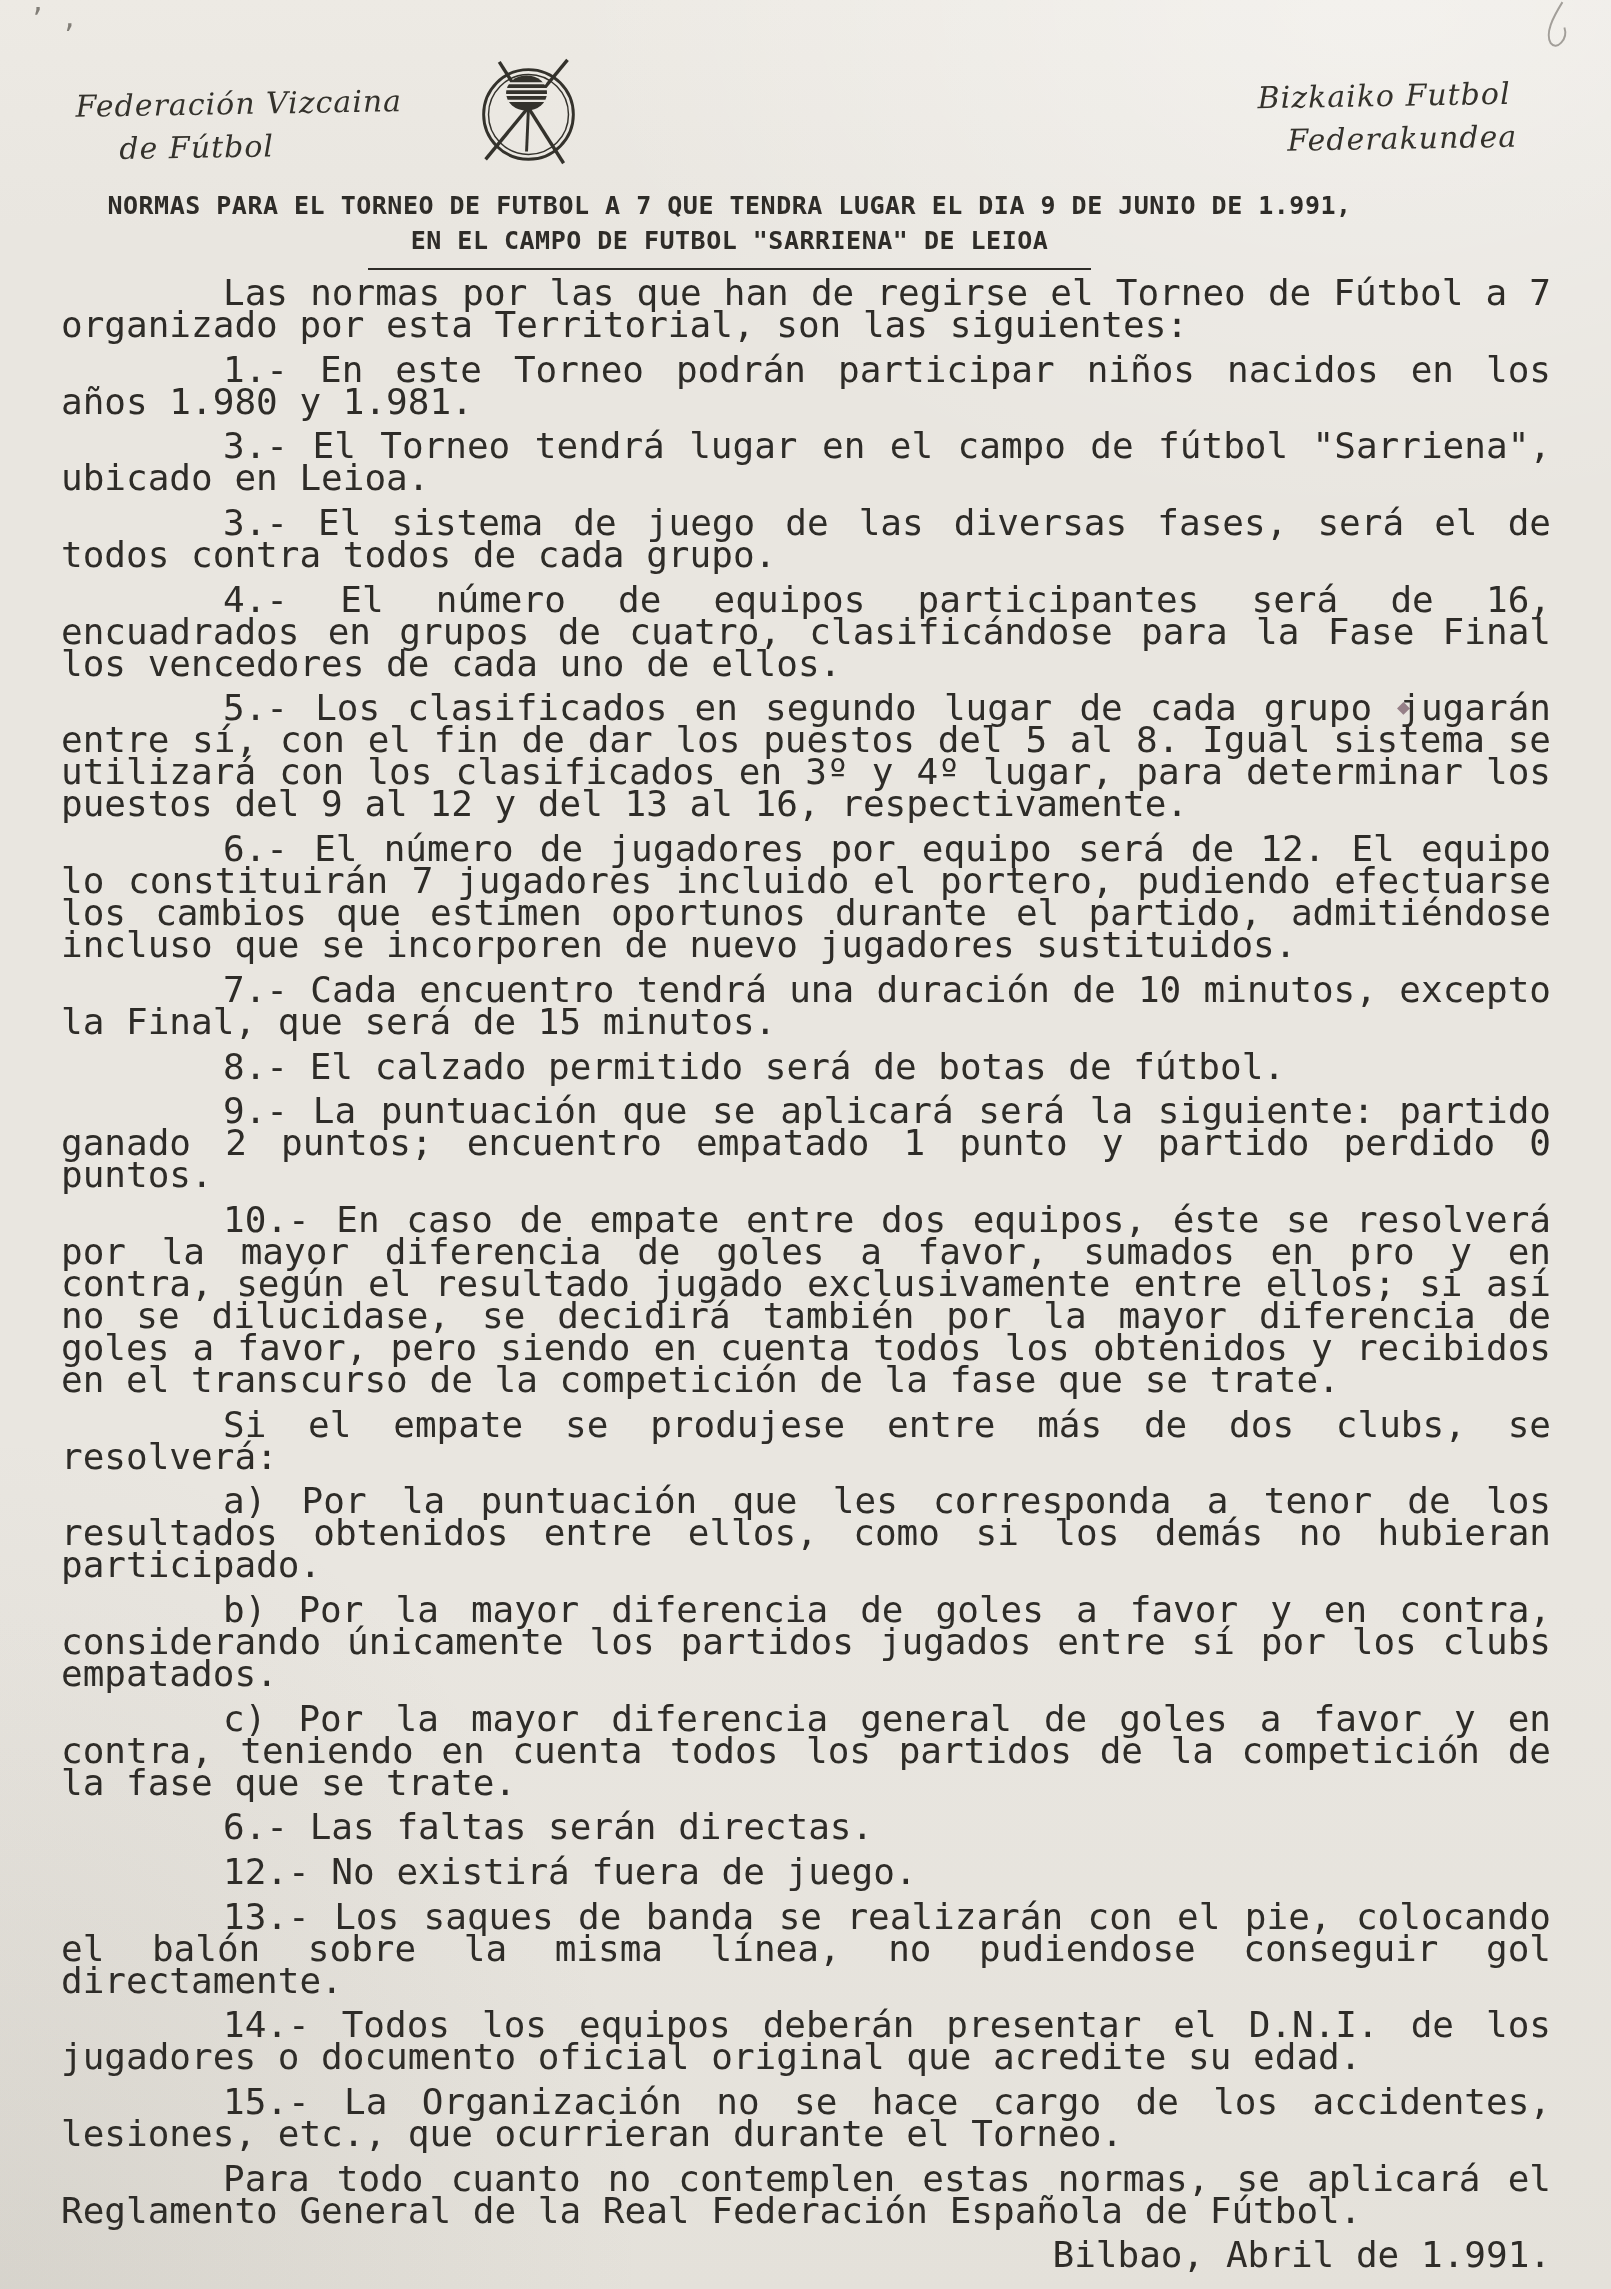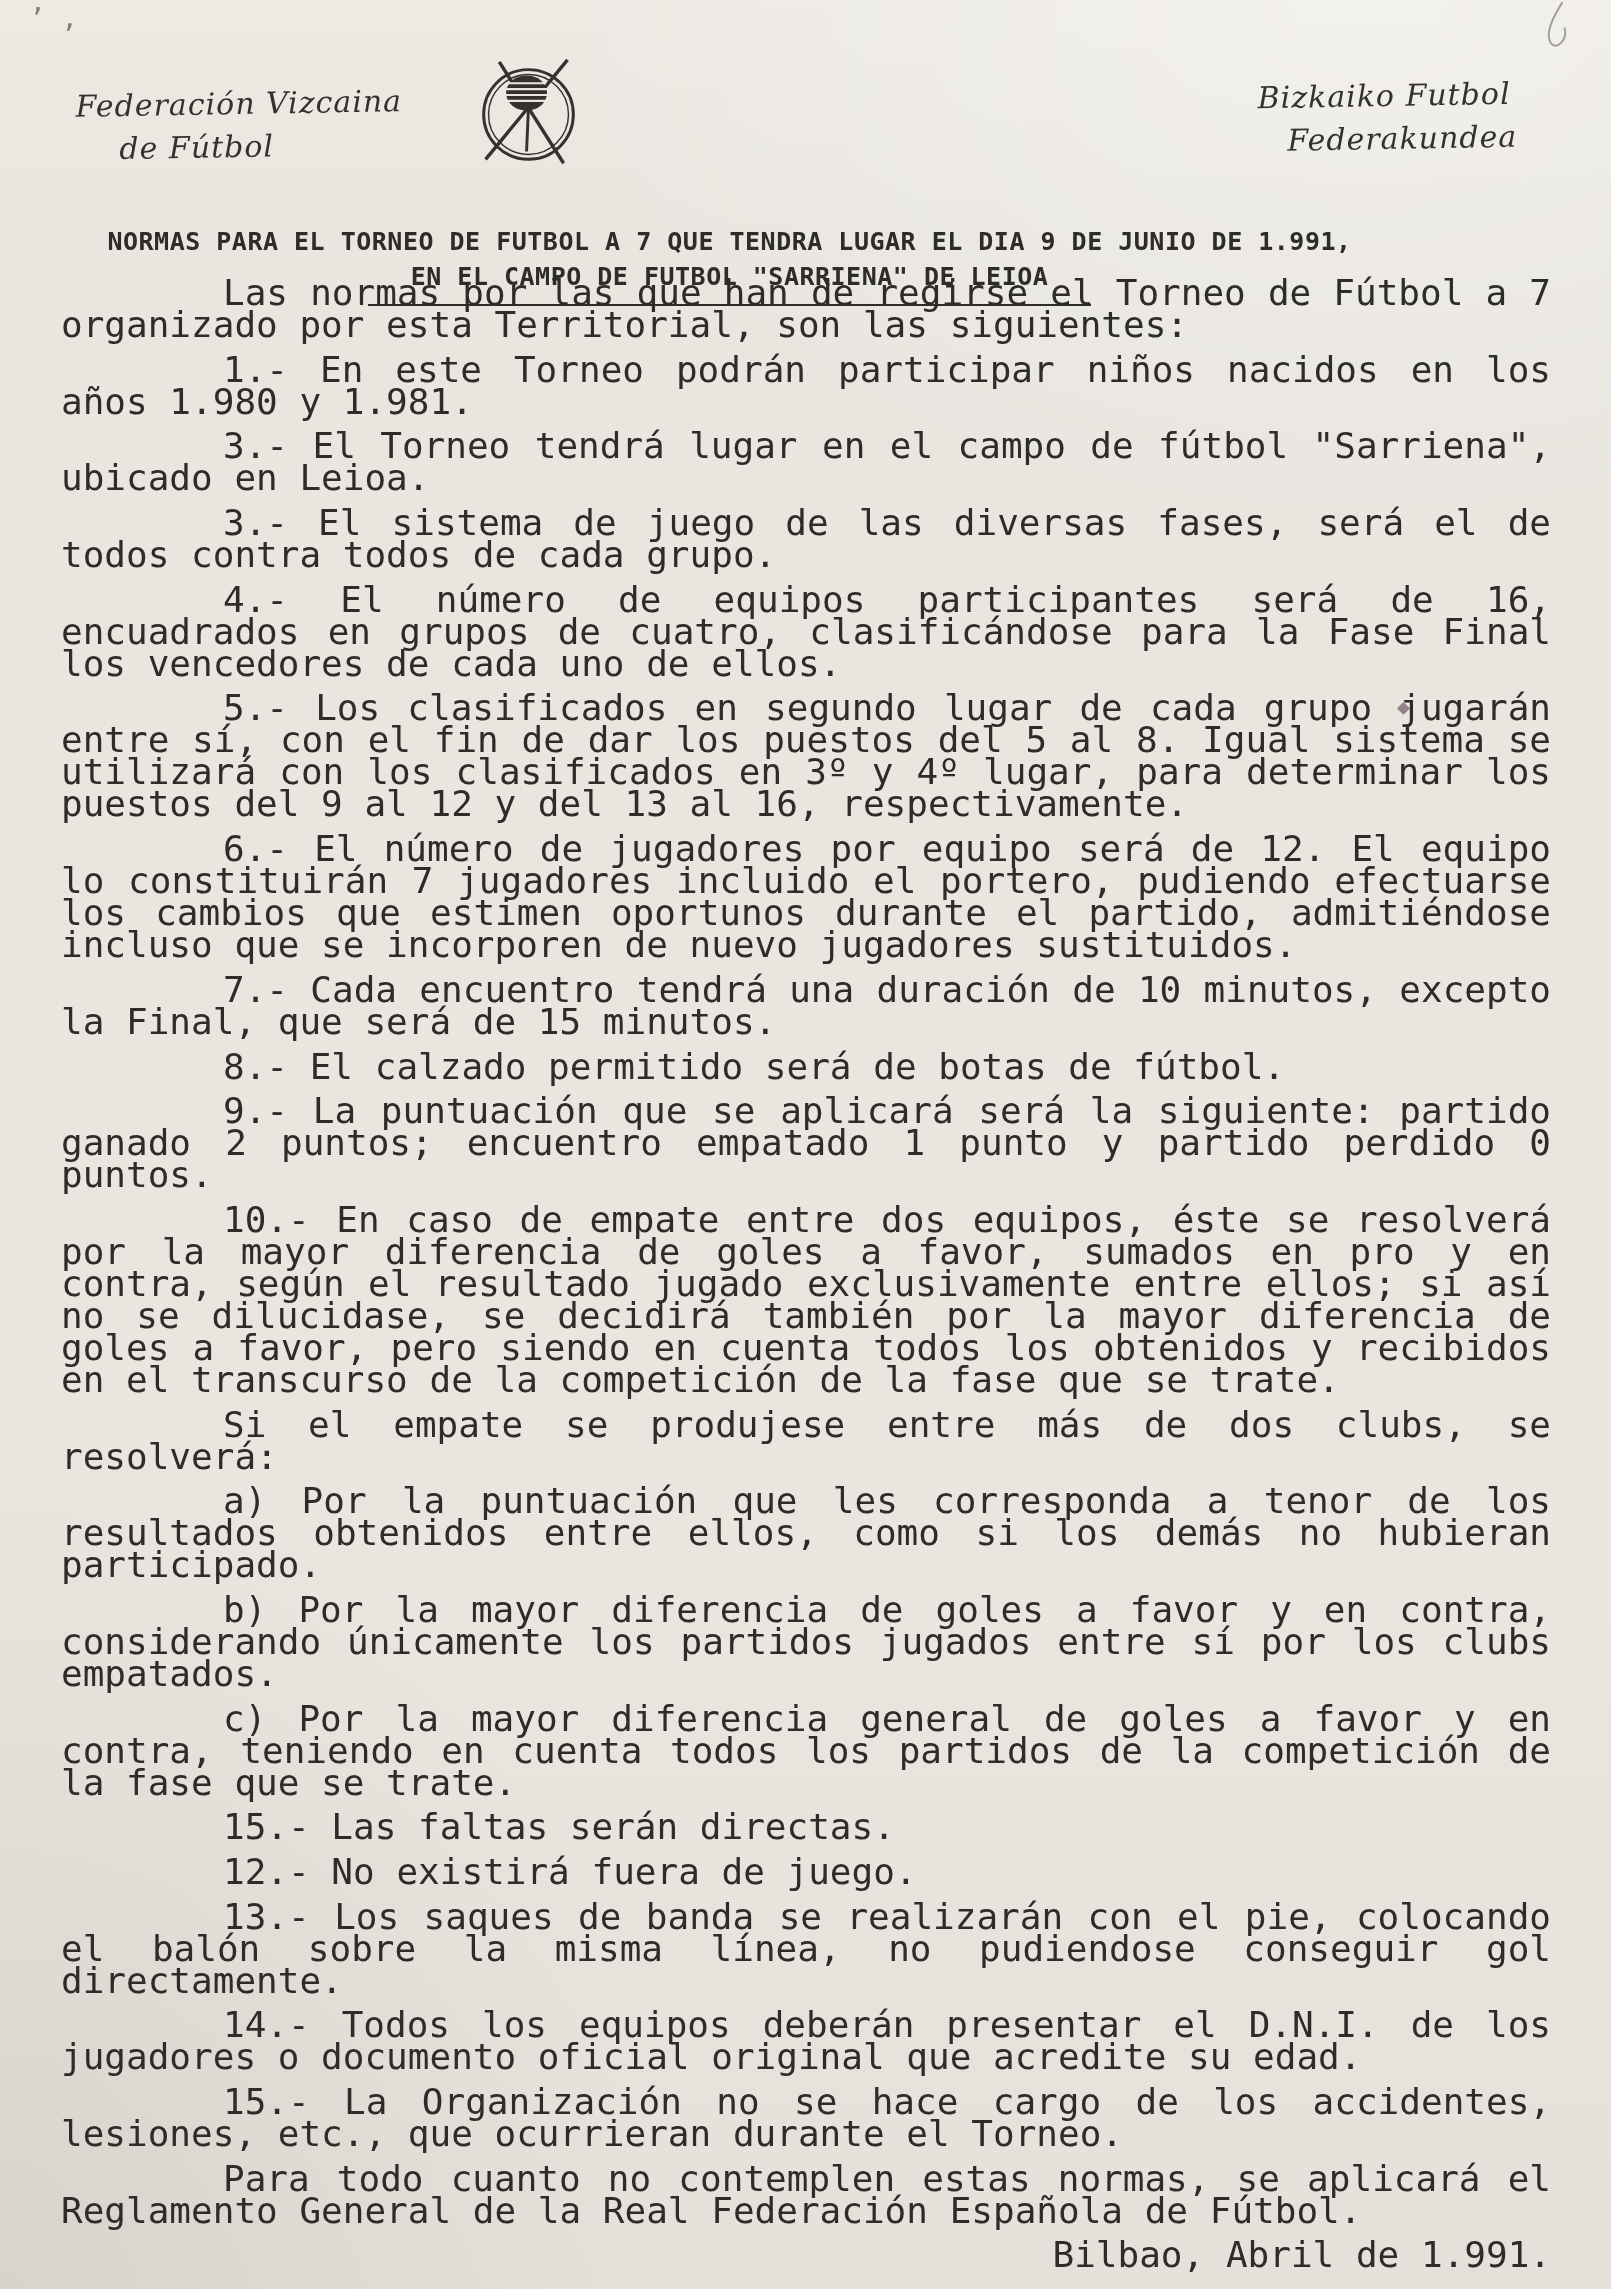--- a/index.html
+++ b/index.html
@@ -31,21 +31,21 @@
   .org-left .l2 { padding-left:43px; }
   .org-right { position:absolute; right:94px; top:13.7px; transform:rotate(-1deg); }
   .org-right .l2 { padding-left:29px; }
   .logo-wrap { position:absolute; left:470px; top:-9.8px; width:117px; height:127px; }
 
   
   .title-block {
     position:absolute; top:191px; left:86px; width:1287px;
     text-align:center; font-size:25px; font-weight:bold; letter-spacing:0.5px;
   }
-  .title-line1 { white-space:nowrap; margin-bottom:3.9px;margin-top:36px; }
+  .title-line1 { white-space:nowrap; margin-bottom:3.9px; }
   .title-line2 {
     display:inline-block; padding:2px 43px 13px 43px;
     border-bottom:2.9px solid #2e2c28;
   }
 
   
   .doc-body {
     position:absolute; top:277px; left:61px; width:1490px;
     font-size:36px; line-height:32px; text-align:justify;
   }
@@ -111,21 +111,21 @@
     <p class="para">5.- Los clasificados en segundo lugar de cada grupo jugarán entre sí, con el fin de dar los puestos del 5 al 8. Igual sistema se utilizará con los clasificados en 3º y 4º lugar, para determinar los puestos del 9 al 12 y del 13 al 16, respectivamente.</p>
     <p class="para">6.- El número de jugadores por equipo será de 12. El equipo lo constituirán 7 jugadores incluido el portero, pudiendo efectuarse los cambios que estimen oportunos durante el partido, admitiéndose incluso que se incorporen de nuevo jugadores sustituidos.</p>
     <p class="para">7.- Cada encuentro tendrá una duración de 10 minutos, excepto la Final, que será de 15 minutos.</p>
     <p class="para">8.- El calzado permitido será de botas de fútbol.</p>
     <p class="para">9.- La puntuación que se aplicará será la siguiente: partido ganado 2 puntos; encuentro empatado 1 punto y partido perdido 0 puntos.</p>
     <p class="para">10.- En caso de empate entre dos equipos, éste se resolverá por la mayor diferencia de goles a favor, sumados en pro y en contra, según el resultado jugado exclusivamente entre ellos; si así no se dilucidase, se decidirá también por la mayor diferencia de goles a favor, pero siendo en cuenta todos los obtenidos y recibidos en el transcurso de la competición de la fase que se trate.</p>
     <p class="para">Si el empate se produjese entre más de dos clubs, se resolverá:</p>
     <p class="para">a) Por la puntuación que les corresponda a tenor de los resultados obtenidos entre ellos, como si los demás no hubieran participado.</p>
     <p class="para">b) Por la mayor diferencia de goles a favor y en contra, considerando únicamente los partidos jugados entre sí por los clubs empatados.</p>
     <p class="para">c) Por la mayor diferencia general de goles a favor y en contra, teniendo en cuenta todos los partidos de la competición de la fase que se trate.</p>
-    <p class="para">15.- Las faltas serán directas.</p>
+    <p class="para">6.- Las faltas serán directas.</p>
     <p class="para">12.- No existirá fuera de juego.</p>
     <p class="para">13.- Los saques de banda se realizarán con el pie, colocando el balón sobre la misma línea, no pudiendose conseguir gol directamente.</p>
     <p class="para">14.- Todos los equipos deberán presentar el D.N.I. de los jugadores o documento oficial original que acredite su edad.</p>
     <p class="para">15.- La Organización no se hace cargo de los accidentes, lesiones, etc., que ocurrieran durante el Torneo.</p>
     <p class="para">Para todo cuanto no contemplen estas normas, se aplicará el Reglamento General de la Real Federación Española de Fútbol.</p>
     <p class="para no-justify date-line">Bilbao, Abril de 1.991.</p>
   </div>
 
 </div>
 

